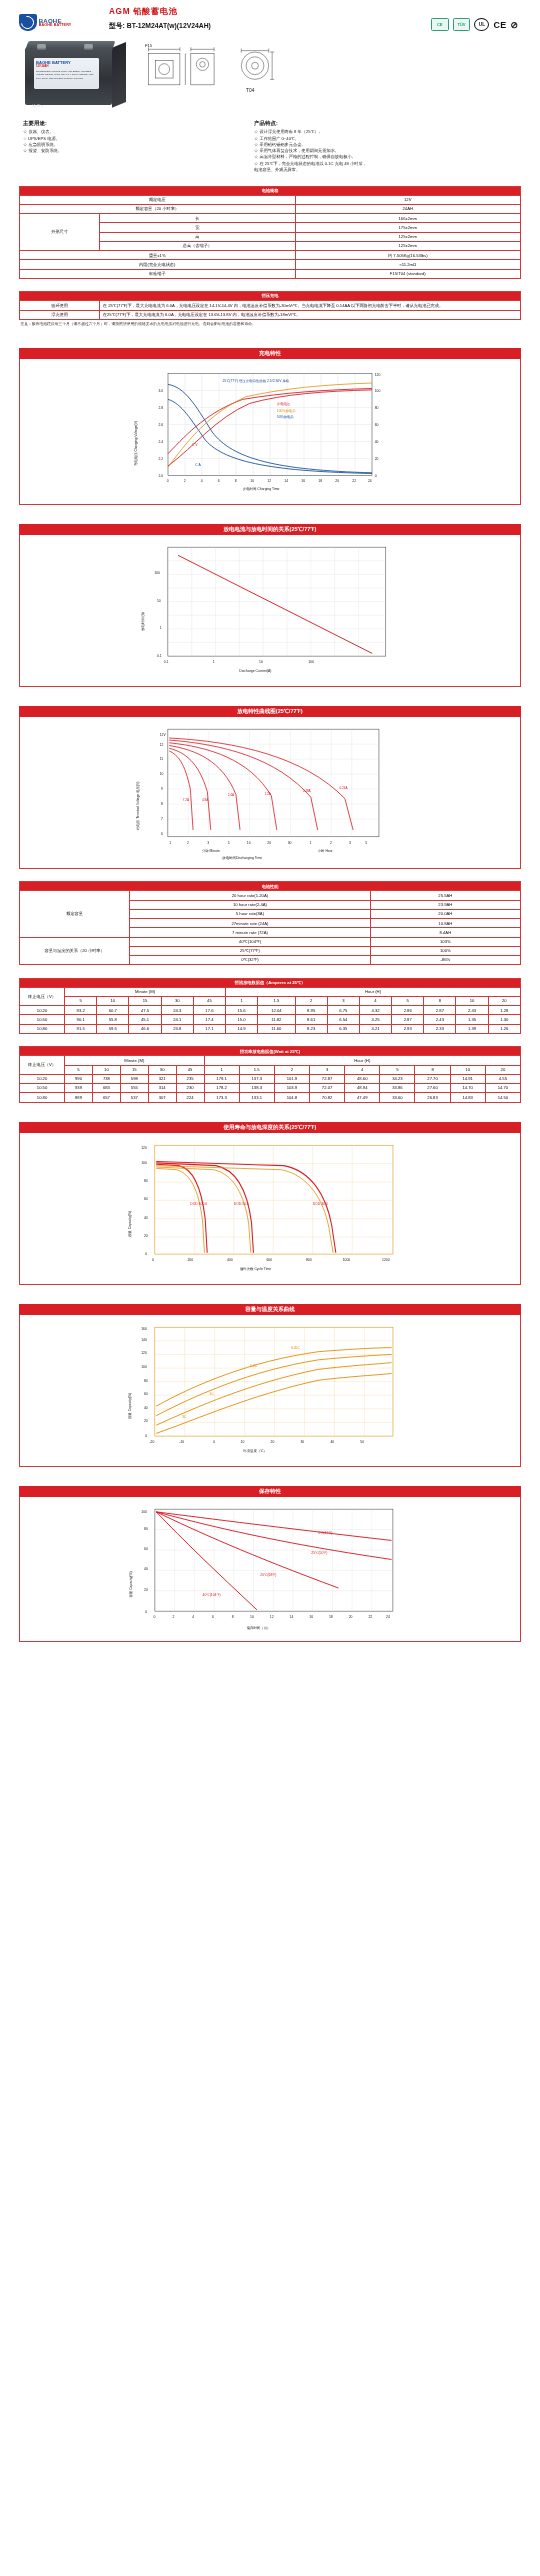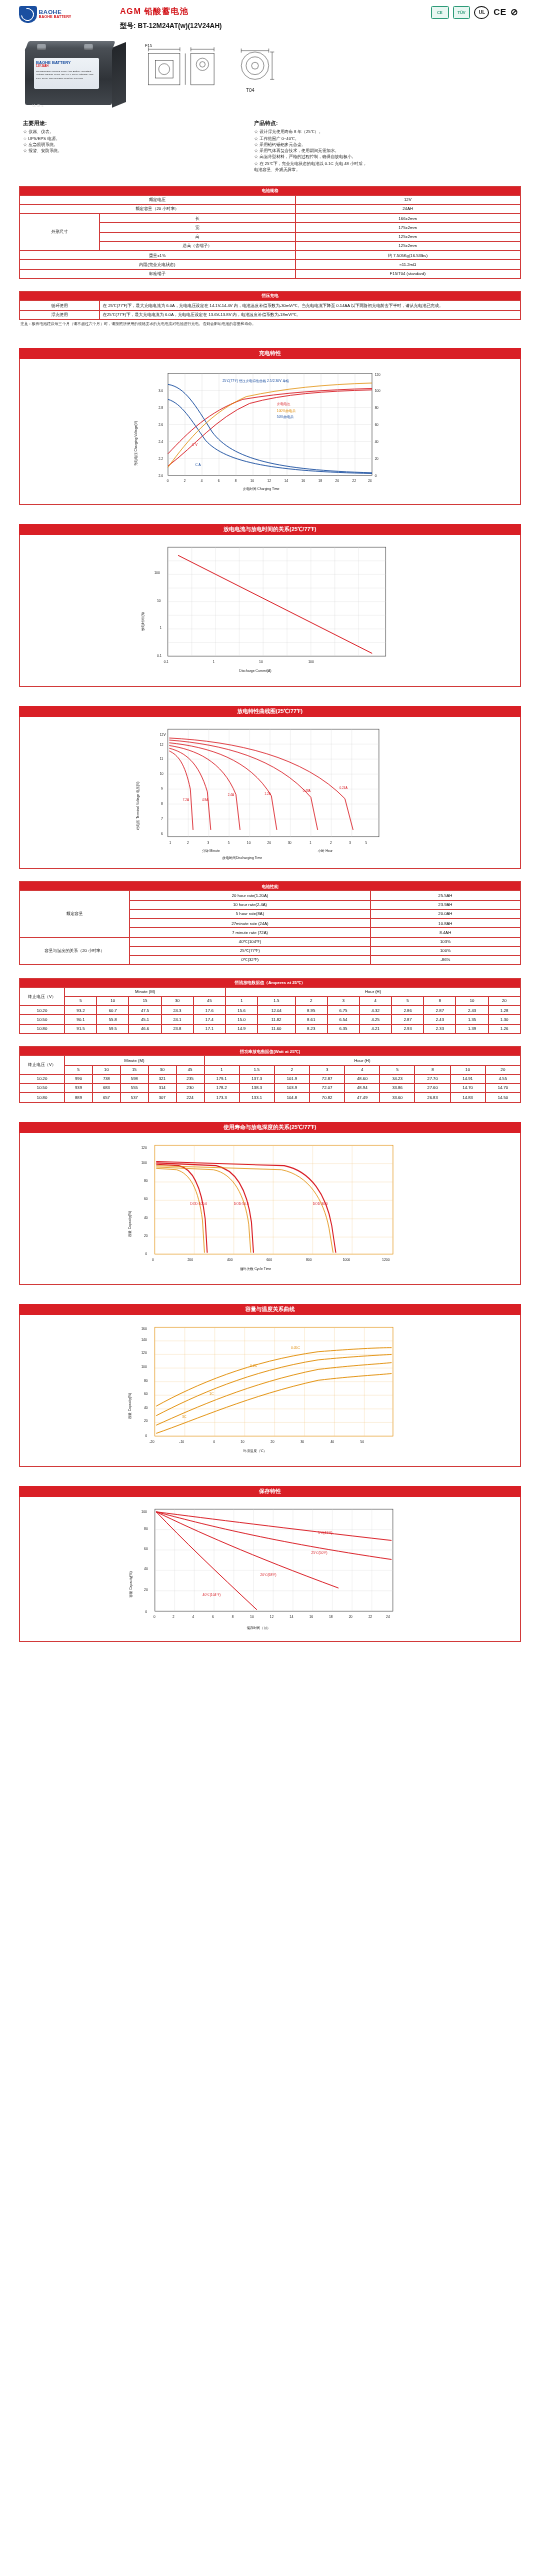--- a/index.html
+++ b/index.html
@@ -7,21 +7,21 @@
   body {
     width: 540px;
     font-family: "Liberation Sans", sans-serif;
     font-size: 4.8px;
     color: #111;
     background: #ffffff;
   }
   .page { width: 540px; position: relative; padding: 5.5px 19px 13.6px 19px; }
 
   
-  .hdr { display:flex; align-items:flex-start; gap:15px; }
+  .hdr { display:flex; align-items:flex-end; gap:4px; }
   .logo-wrap { width: 59px; }
   .logo-mark { display:flex; align-items:center; gap:2px; }
   .logo-shield {
     width: 17.7px; height: 17.7px; background:#1b4fa0; border-radius: 2px 2px 8.2px 8.2px;
     position: relative; display:flex; align-items:center; justify-content:center;
   }
   .logo-shield:after{
     content:""; width:11px;height:11px;border-radius:50%;
     border:1.4px solid #fff; border-left-color:transparent; transform:rotate(35deg);
   }

